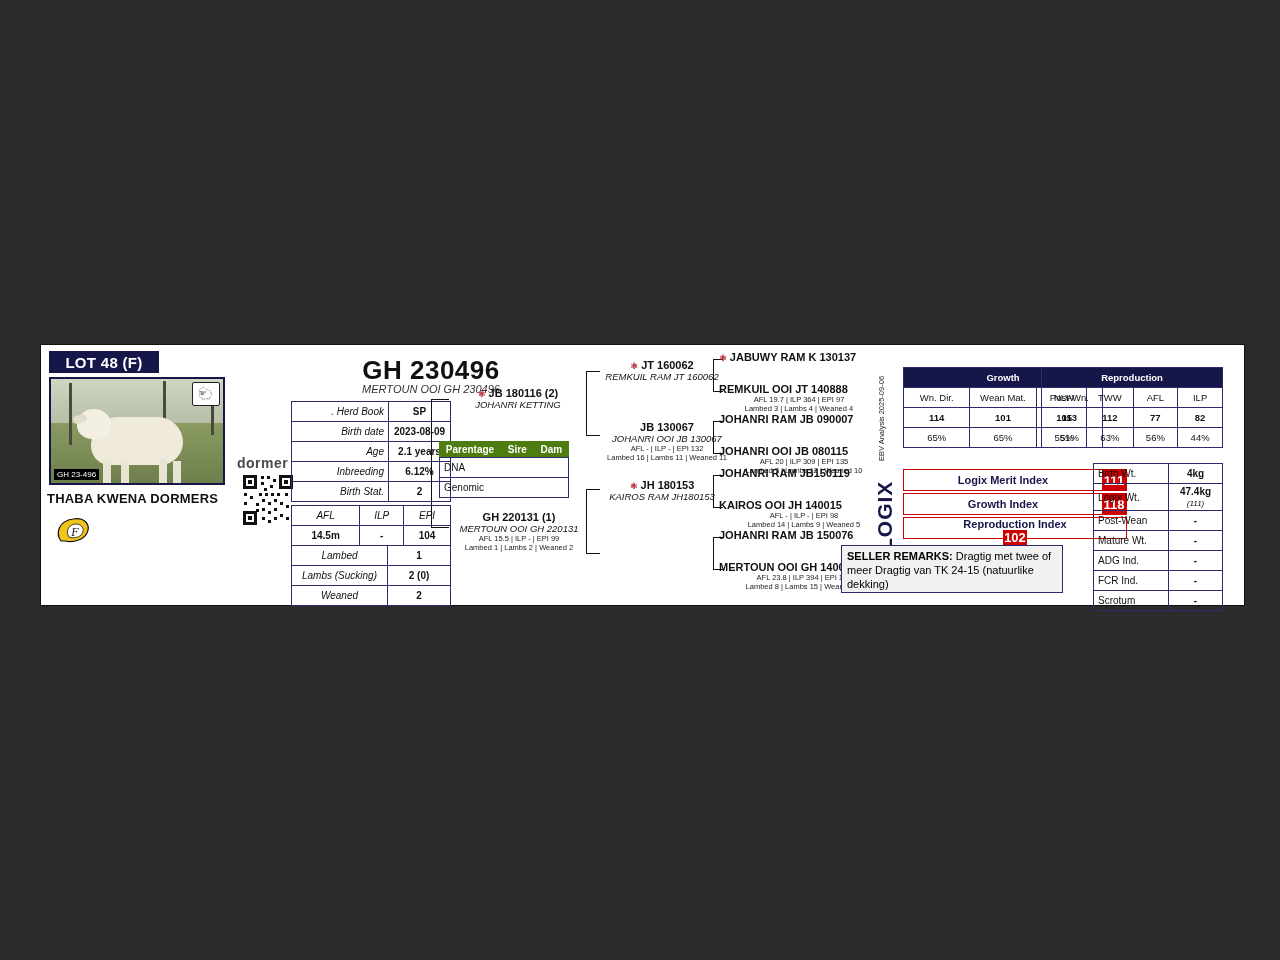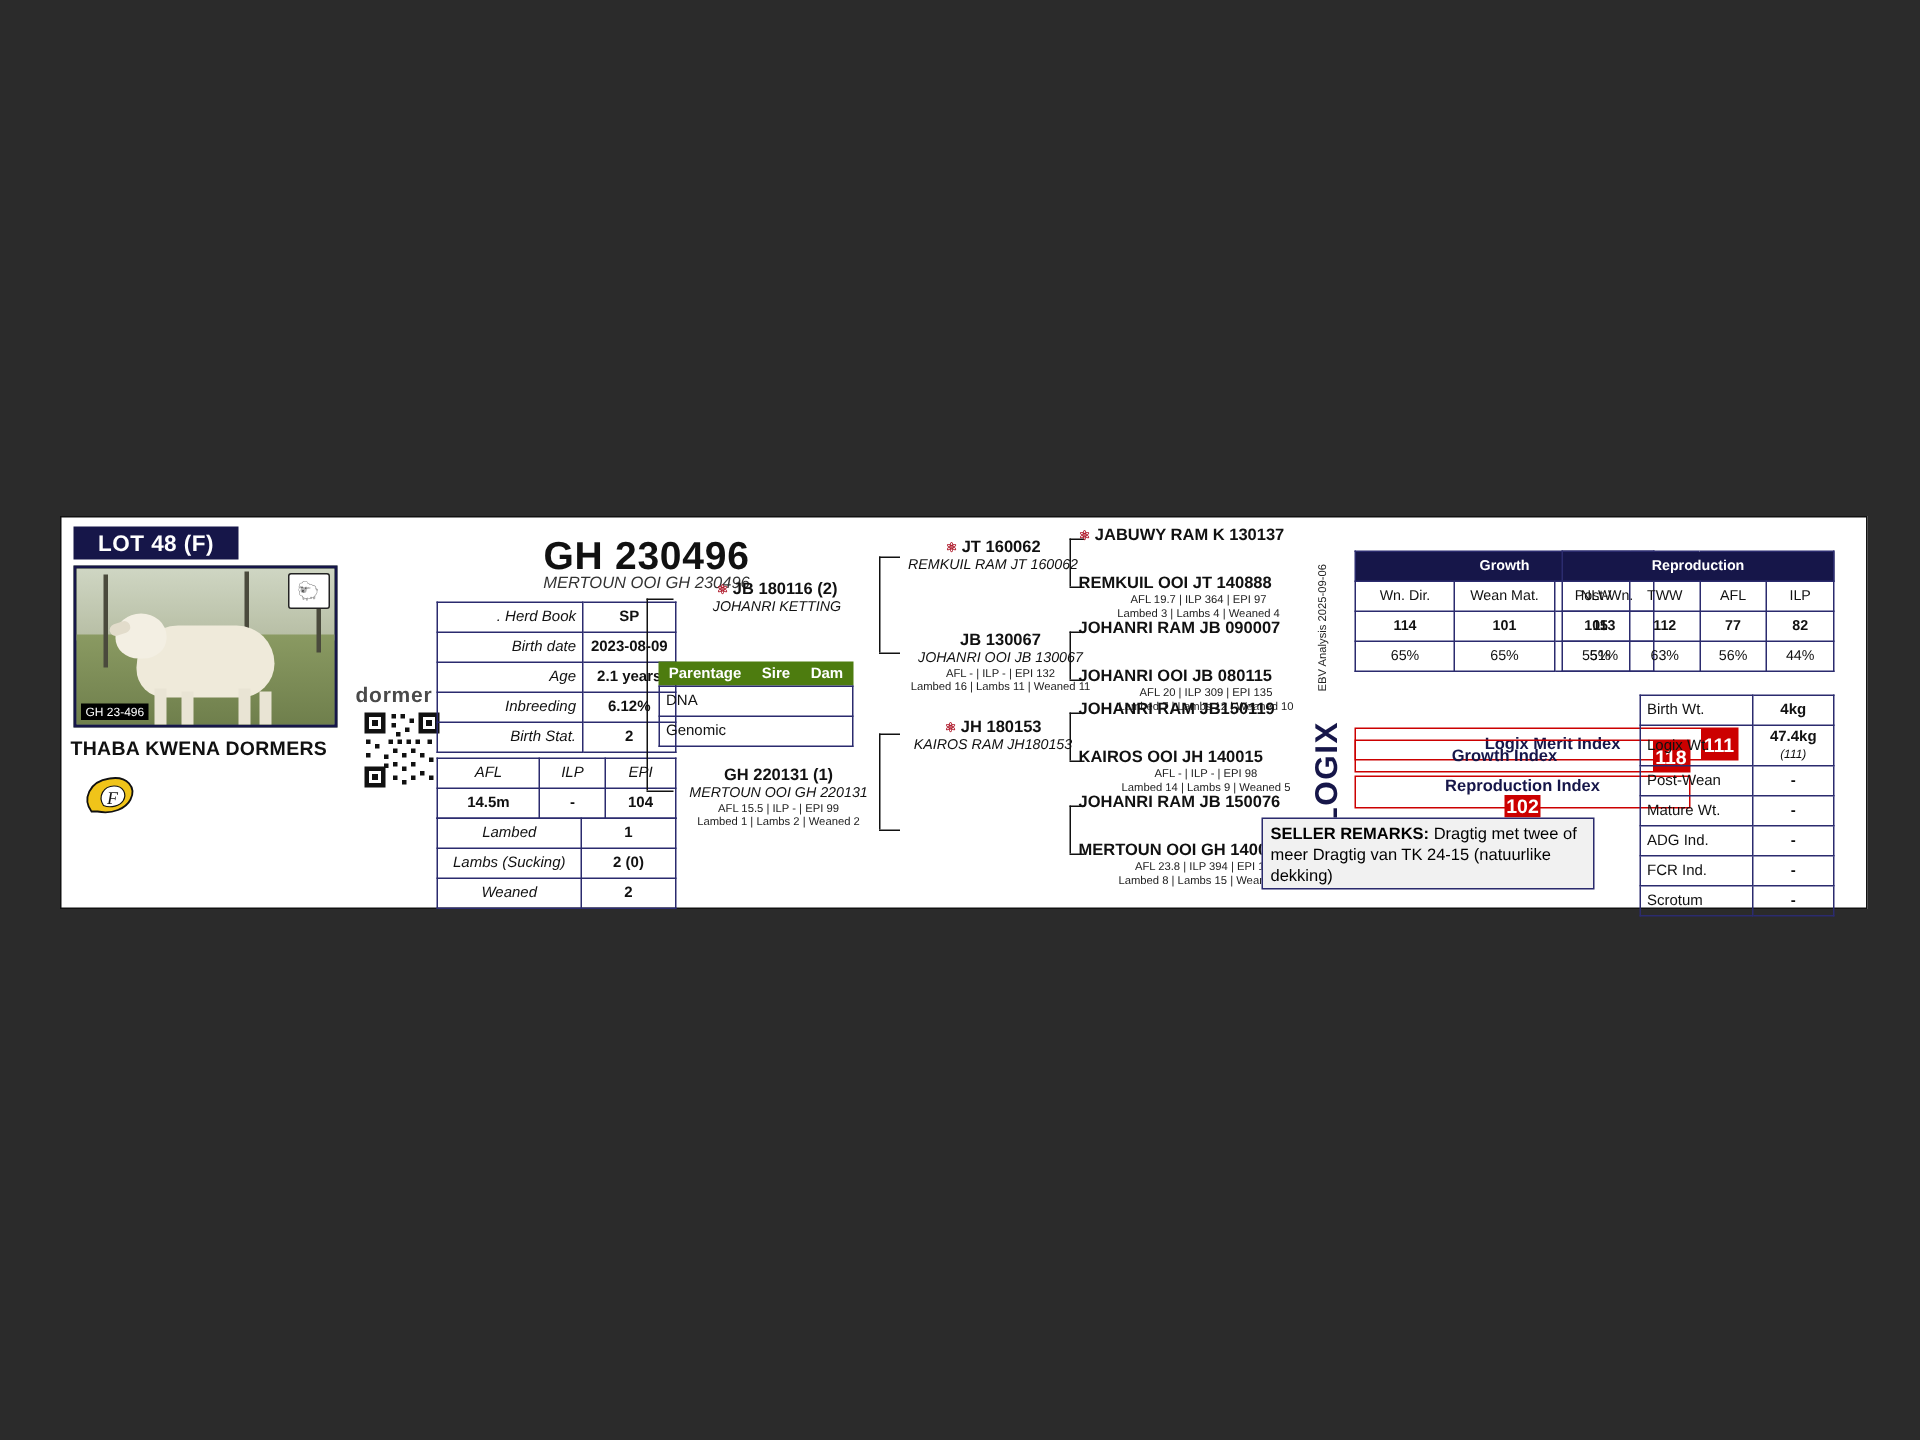--- a/index.html
+++ b/index.html
@@ -391,21 +391,21 @@
     </tr>
     <tr>
       <td>55%</td>
       <td>63%</td>
       <td>56%</td>
       <td>44%</td>
     </tr>
   </tbody>
     </table>
 
-  <div class="idx" style="top:140px;padding-left:32px;">
+  <div class="idx" style="top:124px;">
     <span class="lbl">Logix Merit Index</span>
     <span class="val">111</span>
   </div>
   <div class="idx" style="top:148px;">
     <span class="lbl">Growth Index</span>
     <span class="val">118</span>
   </div>
   <div class="idx" style="top:172px;flex-direction:column;">
     <span class="lbl">Reproduction Index</span>
     <span class="val">102</span>

